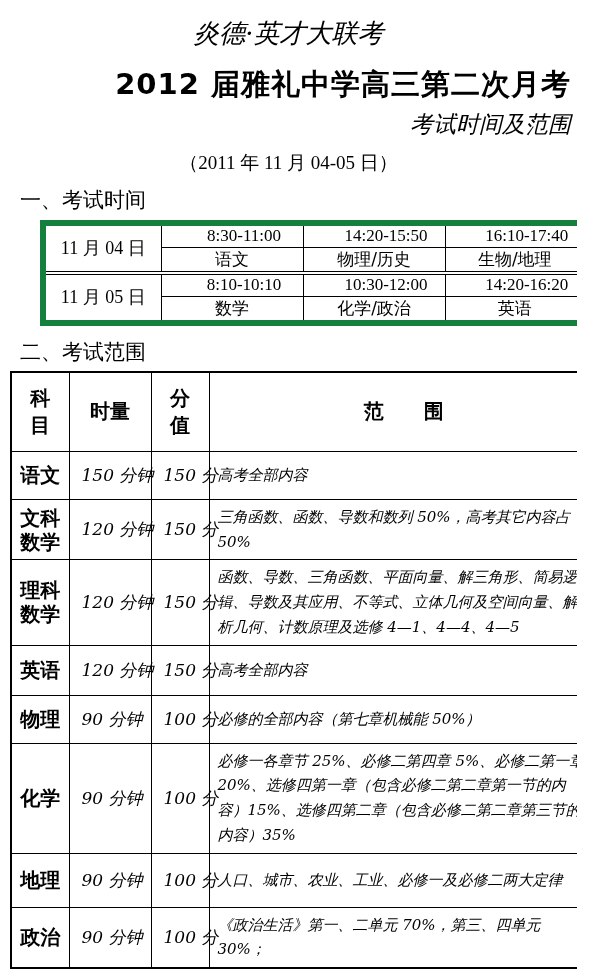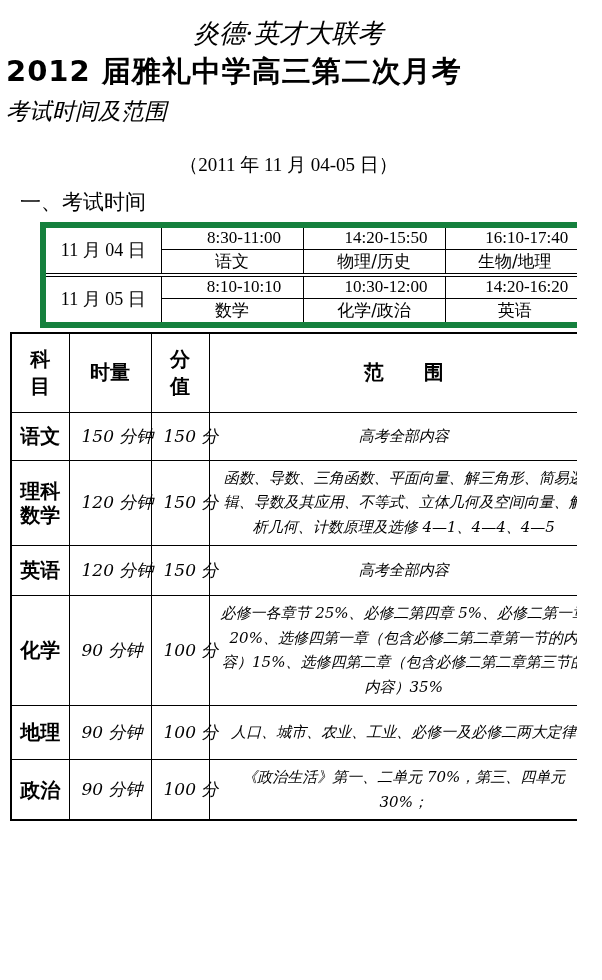--- a/index.html
+++ b/index.html
@@ -5,42 +5,42 @@
   html, body { margin:0; padding:0; }
   body {
     width:602px; height:980px; overflow:hidden;
     background:#ffffff; color:#000000;
     font-family:"DejaVu Sans", sans-serif;
   }
   .page { width:577px; height:980px; box-sizing:border-box; padding:18px 6px 0 6px; overflow:hidden; }
 
   
   .brand   { text-align:center; font-size:26px; font-family:"DejaVu Serif", serif; font-style:italic; line-height:1.2; }
-  .title   { text-align:left; font-size:29px; font-weight:bold; line-height:1.2; margin-top:5px; letter-spacing:1px; }
-  .subtitle{ text-align:left; font-size:23px; font-family:"DejaVu Serif", serif; font-style:italic; line-height:1.2; margin-top:9px; }
-  .dateline{ text-align:center; font-size:19px; font-family:"Liberation Serif", serif; line-height:1.2; margin-top:28px; }
+  .title   { text-align:right; font-size:29px; font-weight:bold; line-height:1.2; margin-top:18px; letter-spacing:1px; }
+  .subtitle{ text-align:right; font-size:23px; font-family:"DejaVu Serif", serif; font-style:italic; line-height:1.2; margin-top:9px; }
+  .dateline{ text-align:center; font-size:19px; font-family:"Liberation Serif", serif; line-height:1.2; margin-top:13px; }
 
   .section-heading { font-size:21px; margin:14px 0 6px 14px; line-height:1.2; }
 
   
   table { border-collapse:collapse; table-layout:fixed; }
   .t1 { margin-left:34px; width:544px; border:6px solid #15803d; }
   .t1 td { border:1px solid #000; text-align:center; vertical-align:middle; height:21px; padding:0; }
   .t1 td.sep { border-bottom:4px double #000; }
   .t1 .date-cell { font-size:18px; font-family:"Liberation Serif", serif; }
   .t1 .time-cell { font-size:17px; font-family:"Liberation Serif", serif;padding-left:24px; }
   .t1 .subj-cell { font-size:17px; }
 
   
   .t2 { margin-left:4px; margin-top:4px; width:590px; border:2px solid #000; }
   .t2 th, .t2 td { border:1px solid #000; vertical-align:middle; padding:12px; }
   .t2 th { font-size:20px; height:28px; font-weight:bold; text-align:center; }
   .t2 .subject-cell { font-size:20px; font-weight:bold; text-align:center; line-height:1.2; padding:0 5px; }
   .t2 .num-cell { font-size:17px; text-align:center; font-family:"DejaVu Serif", serif; font-style:italic; white-space:nowrap; }
-  .t2 .scope-cell { font-size:15px; text-align:center; padding:5px 8px; line-height:1.65; font-family:"DejaVu Serif", serif; font-style:italic;margin-top:20px; }
+  .t2 .scope-cell { font-size:15px; text-align:left; padding:5px 8px; line-height:1.65; font-family:"DejaVu Serif", serif; font-style:italic;margin-top:20px; }
 </style>
 </head>
 <body>
 
 <div class="page">
 
   <div class="brand">炎德·英才大联考</div>
   <div class="title">2012 届雅礼中学高三第二次月考</div>
   <div class="subtitle">考试时间及范围</div>
   <div class="dateline">（2011 年 11 月 04-05 日）</div>
@@ -73,20 +73,21 @@
         <td class="time-cell">14:20-16:20</td>
       </tr>
       <tr>
         <td class="subj-cell">数学</td>
         <td class="subj-cell">化学/政治</td>
         <td class="subj-cell">英语</td>
       </tr>
     </tbody>
   </table>
 
+  <div class="section-heading">二、考试范围</div>
 
   <table class="t2">
     <colgroup>
         <col style="width:58px">
         <col style="width:82px">
         <col style="width:58px">
         <col>
       </colgroup>
     <thead>
       <tr>
@@ -96,31 +97,43 @@
         <th>范　　围</th>
       </tr>
     </thead>
     <tbody>
       <tr style="height:46px">
         <td class="subject-cell">语文</td>
         <td class="num-cell">150 分钟</td>
         <td class="num-cell">150 分</td>
         <td class="scope-cell">高考全部内容</td>
       </tr>
+      <tr style="height:58px">
+        <td class="subject-cell">文科数学</td>
+        <td class="num-cell">120 分钟</td>
+        <td class="num-cell">150 分</td>
+        <td class="scope-cell">三角函数、函数、导数和数列 50%，高考其它内容占 50%</td>
+      </tr>
       <tr style="height:60px">
         <td class="subject-cell">理科数学</td>
         <td class="num-cell">120 分钟</td>
         <td class="num-cell">150 分</td>
         <td class="scope-cell">函数、导数、三角函数、平面向量、解三角形、简易逻辑、导数及其应用、不等式、立体几何及空间向量、解析几何、计数原理及选修 4—1、4—4、4—5</td>
       </tr>
       <tr style="height:50px">
         <td class="subject-cell">英语</td>
         <td class="num-cell">120 分钟</td>
         <td class="num-cell">150 分</td>
         <td class="scope-cell">高考全部内容</td>
+      </tr>
+      <tr style="height:48px">
+        <td class="subject-cell">物理</td>
+        <td class="num-cell">90 分钟</td>
+        <td class="num-cell">100 分</td>
+        <td class="scope-cell">必修的全部内容（第七章机械能 50%）</td>
       </tr>
       <tr style="height:74px">
         <td class="subject-cell">化学</td>
         <td class="num-cell">90 分钟</td>
         <td class="num-cell">100 分</td>
         <td class="scope-cell">必修一各章节 25%、必修二第四章 5%、必修二第一章 20%、选修四第一章（包含必修二第二章第一节的内容）15%、选修四第二章（包含必修二第二章第三节的内容）35%</td>
       </tr>
       <tr style="height:54px">
         <td class="subject-cell">地理</td>
         <td class="num-cell">90 分钟</td>

